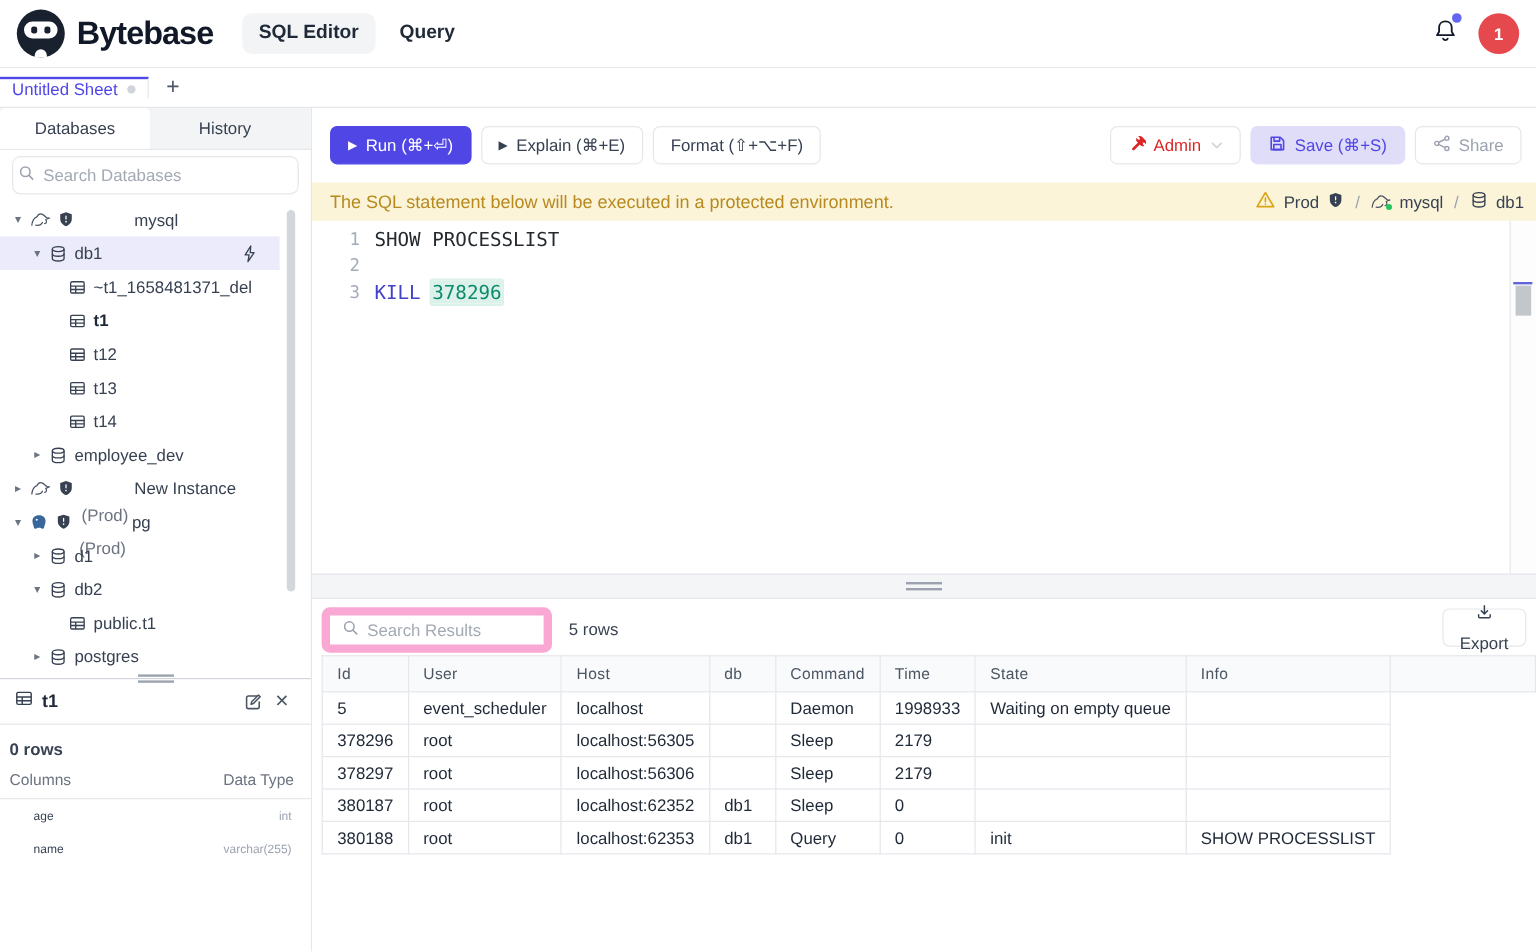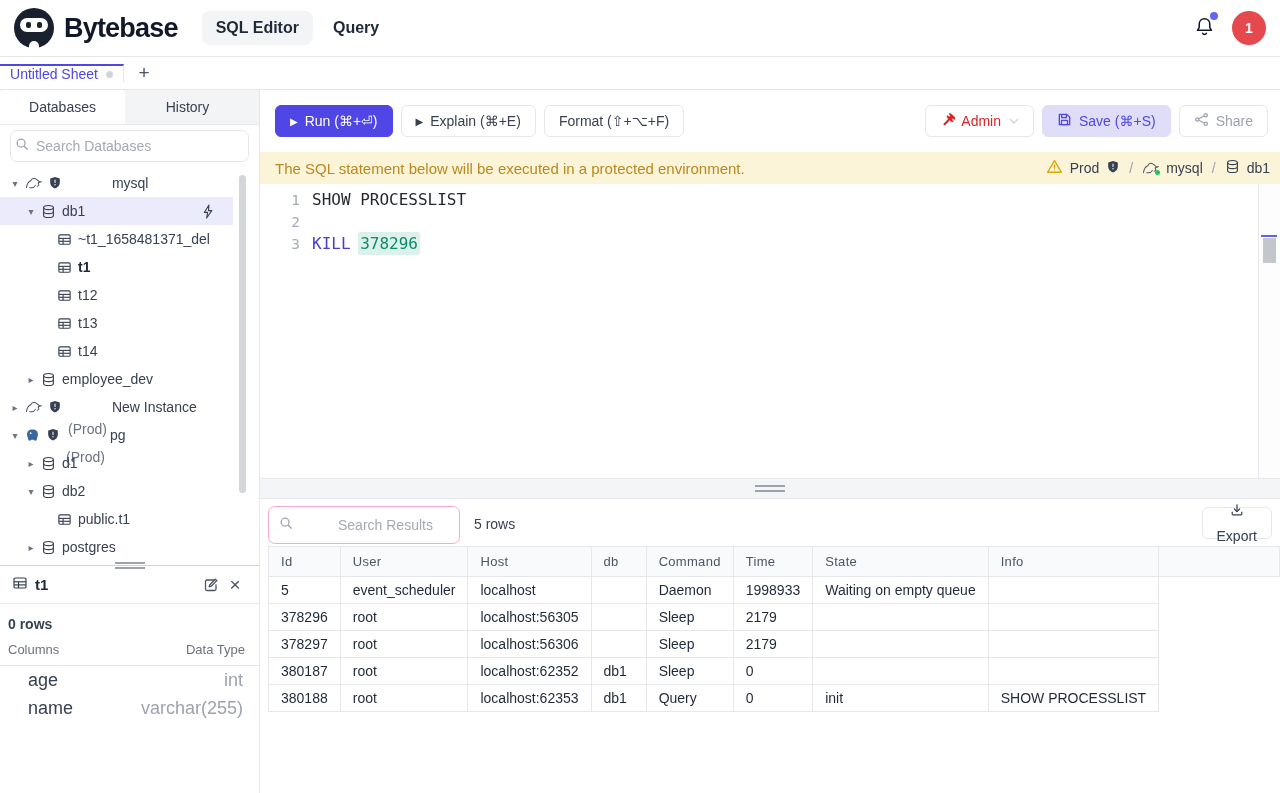--- a/index.html
+++ b/index.html
@@ -63,21 +63,21 @@
   .drag-handle { position:absolute; top:-4px; left:50%; transform:translateX(-50%); width:30px; height:7px;
     border-top:2px solid #9ca3af; border-bottom:2px solid #9ca3af; cursor:row-resize; }
   .panel-header { height:38px; display:flex; align-items:center; padding:0 12px; border-bottom:1px solid #e5e7eb; }
   .panel-title { font-size:15px; font-weight:700; color:#1f2937; margin-left:7px; }
   .panel-header .spacer { flex:1; }
   .icon-btn { display:flex; align-items:center; justify-content:center; width:24px; height:24px; cursor:pointer; }
   .close-x { font-size:19px; color:#4b5563; line-height:1; }
   .panel-rowcount { font-size:14px; color:#374151; padding:12px 8px 4px 8px;font-weight:bold; }
   .panel-colshdr { display:flex; justify-content:space-between; font-size:13px; color:#6b7280;
     padding:6px 14px 8px 8px; border-bottom:1px solid #e5e7eb; }
-  .col-row { display:flex; justify-content:space-between; align-items:center; height:28px; padding:0 16px 0 28px; font-size:18px; }
+  .col-row { display:flex; justify-content:space-between; align-items:center; height:28px; padding:0 16px 0 28px; font-size:10px; }
   .col-row .cname { color:#374151; } .col-row .ctype { color:#9ca3af; }
 
   
   .main { flex:1; display:flex; flex-direction:column; background:#fff; min-width:0; }
 
   .toolbar { height:62px; display:flex; align-items:center; padding:0 12px 0 15px; gap:8px; flex:none; }
   .btn { height:32px; display:flex; align-items:center; justify-content:center; gap:7px; padding:0 14px;
     border-radius:6px; font-size:14px; background:#fff; border:1px solid #e5e7eb; color:#374151; cursor:pointer; white-space:nowrap; }
   .btn .play { font-size:10px; }
   .btn-run { background:#4f46e5; border-color:#4f46e5; color:#fff; }
@@ -106,22 +106,22 @@
   .overview-ruler { position:absolute; top:0; right:0; bottom:0; width:22px; border-left:1px solid #e5e7eb; background:#fdfdfd; }
   .ruler-cursor { position:absolute; top:51px; right:3px; width:16px; height:2px; background:#6164d8; }
   .ruler-thumb { position:absolute; top:54px; right:4px; width:13px; height:25px; background:#c3c6cb; cursor:pointer; }
 
   .panel-divider { height:21px; background:#f4f5f6; border-top:1px solid #e5e7eb; border-bottom:1px solid #e5e7eb;
     position:relative; flex:none; }
   .panel-divider .drag-handle { top:6px; }
 
   .results { flex:1; background:#fff; overflow:hidden; }
   .results-header { display:flex; align-items:flex-start; padding:7px 8px 0 8px; }
-  .results-search { width:192px; height:38px; border:1px solid #f9a8d4; border-radius:7px; display:flex; align-items:center;
-    padding:0 10px;gap:38px; }
+  .results-search { width:192px; height:38px; border:7px solid #f9a8d4; border-radius:7px; display:flex; align-items:center;
+    padding:0 10px; }
   .results-search input { border:none; outline:none; font-size:14px; margin-left:7px; width:100%;
     font-family:"Liberation Sans",sans-serif; }
   .results-search input::placeholder { color:#a3aab4; }
   .rowcount { font-size:14px; color:#374151; margin:10px 0 0 14px; }
   .results-header .spacer { flex:1; }
   .btn-export { margin-top:1px; gap:8px;flex-direction:column; }
 
   table.rtable { border-collapse:collapse; table-layout:fixed; margin:2px 0 0 8px; }
   .rtable th { background:#f9fafb; font-weight:500; font-size:13px; color:#4b5563; text-align:left; height:30px;
     padding:0 12px; border:1px solid #e5e7eb; border-left:none; letter-spacing:0.3px; white-space:nowrap; overflow:hidden; }

